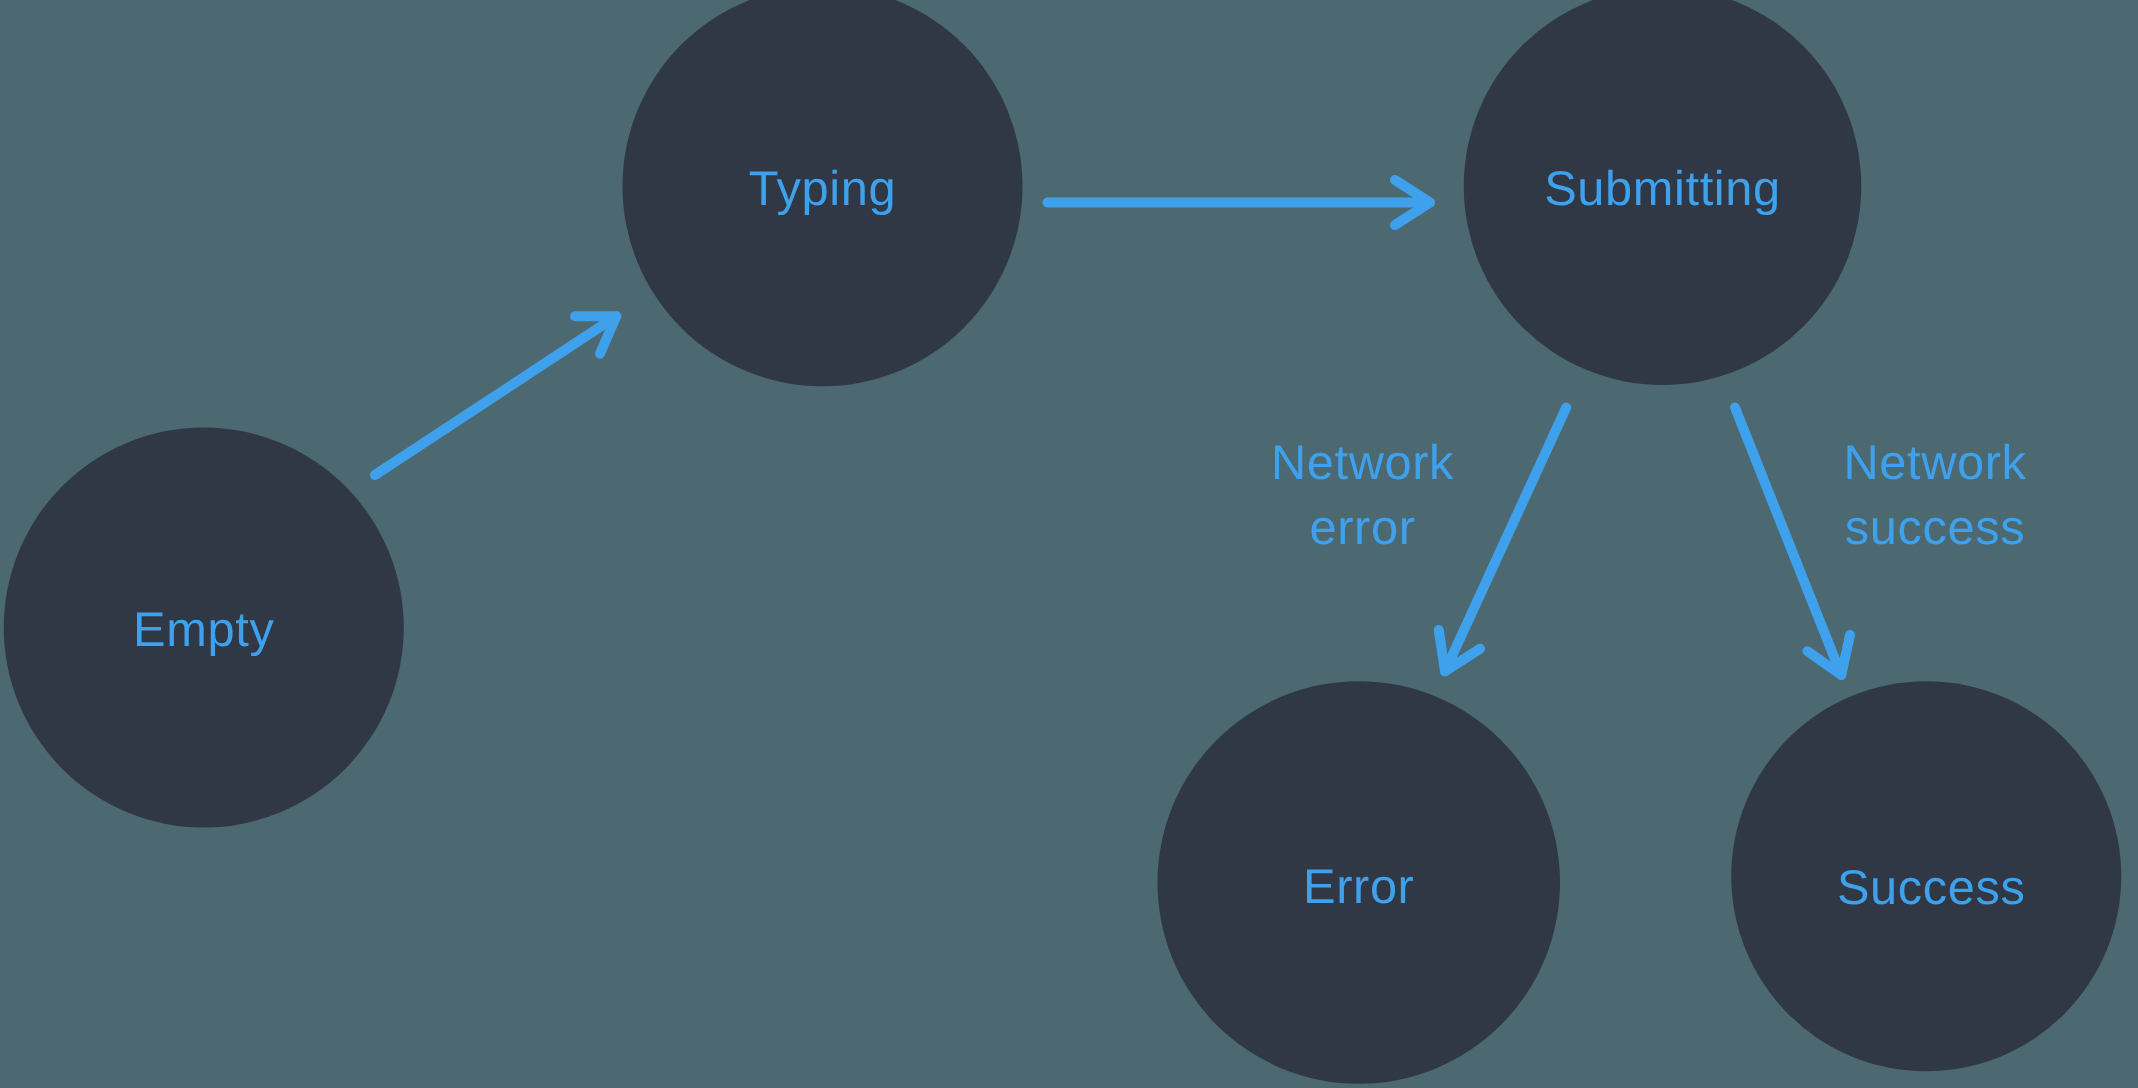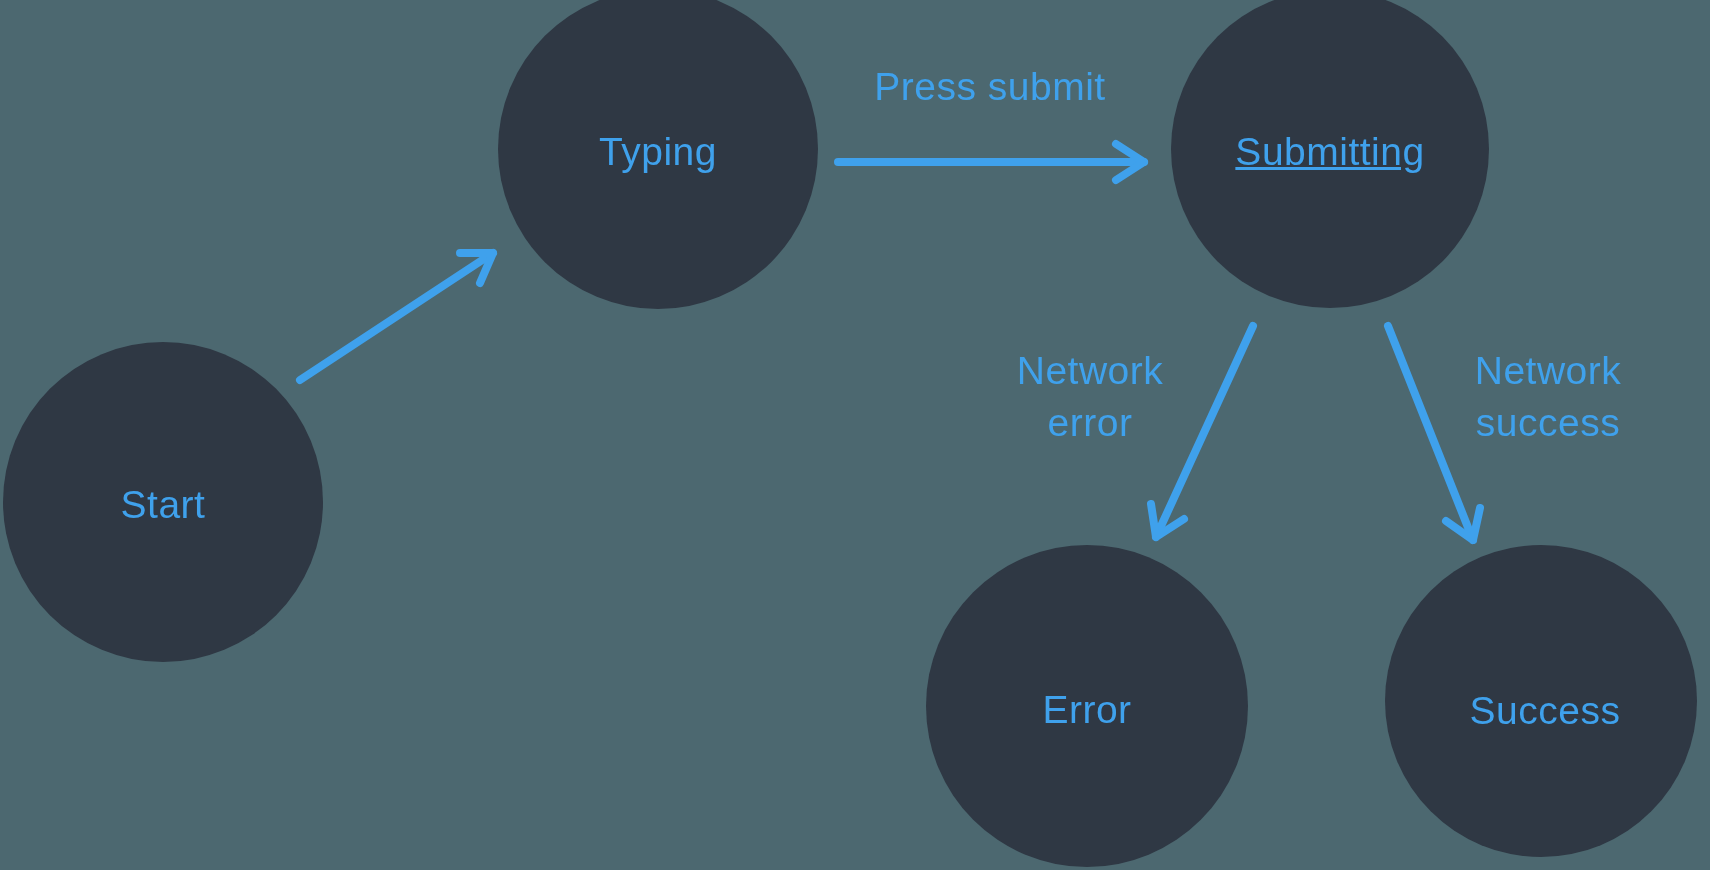--- a/index.html
+++ b/index.html
@@ -71,25 +71,24 @@
     <g>
       <line class="arrow" x1="1253" y1="326" x2="1156" y2="537"></line>
       <polyline class="arrow" points="1151,504 1156,537 1184,519"></polyline>
     </g>
     <g>
       <line class="arrow" x1="1388" y1="326" x2="1473" y2="540"></line>
       <polyline class="arrow" points="1480,508 1473,540 1446,521"></polyline>
     </g>
   </svg>
 
-  <div class="label" style="left:163px;top:505px;">Start</div>
+  <div class="label" style="left:163px;top:505px;">Empty</div>
   <div class="label" style="left:658px;top:152px;">Typing</div>
-  <div class="label" style="left:1330px;top:152px;text-decoration:underline;">Submitting</div>
+  <div class="label" style="left:1330px;top:152px;">Submitting</div>
   <div class="label" style="left:1087px;top:710px;">Error</div>
   <div class="label" style="left:1545px;top:711px;">Success</div>
 
-  <div class="label" style="left:990px;top:87px;">Press submit</div>
   <div class="label" style="left:1090px;top:397px;">Network
 error</div>
   <div class="label" style="left:1548px;top:397px;">Network
 success</div>
 
 </div>
 
 </body></html>

